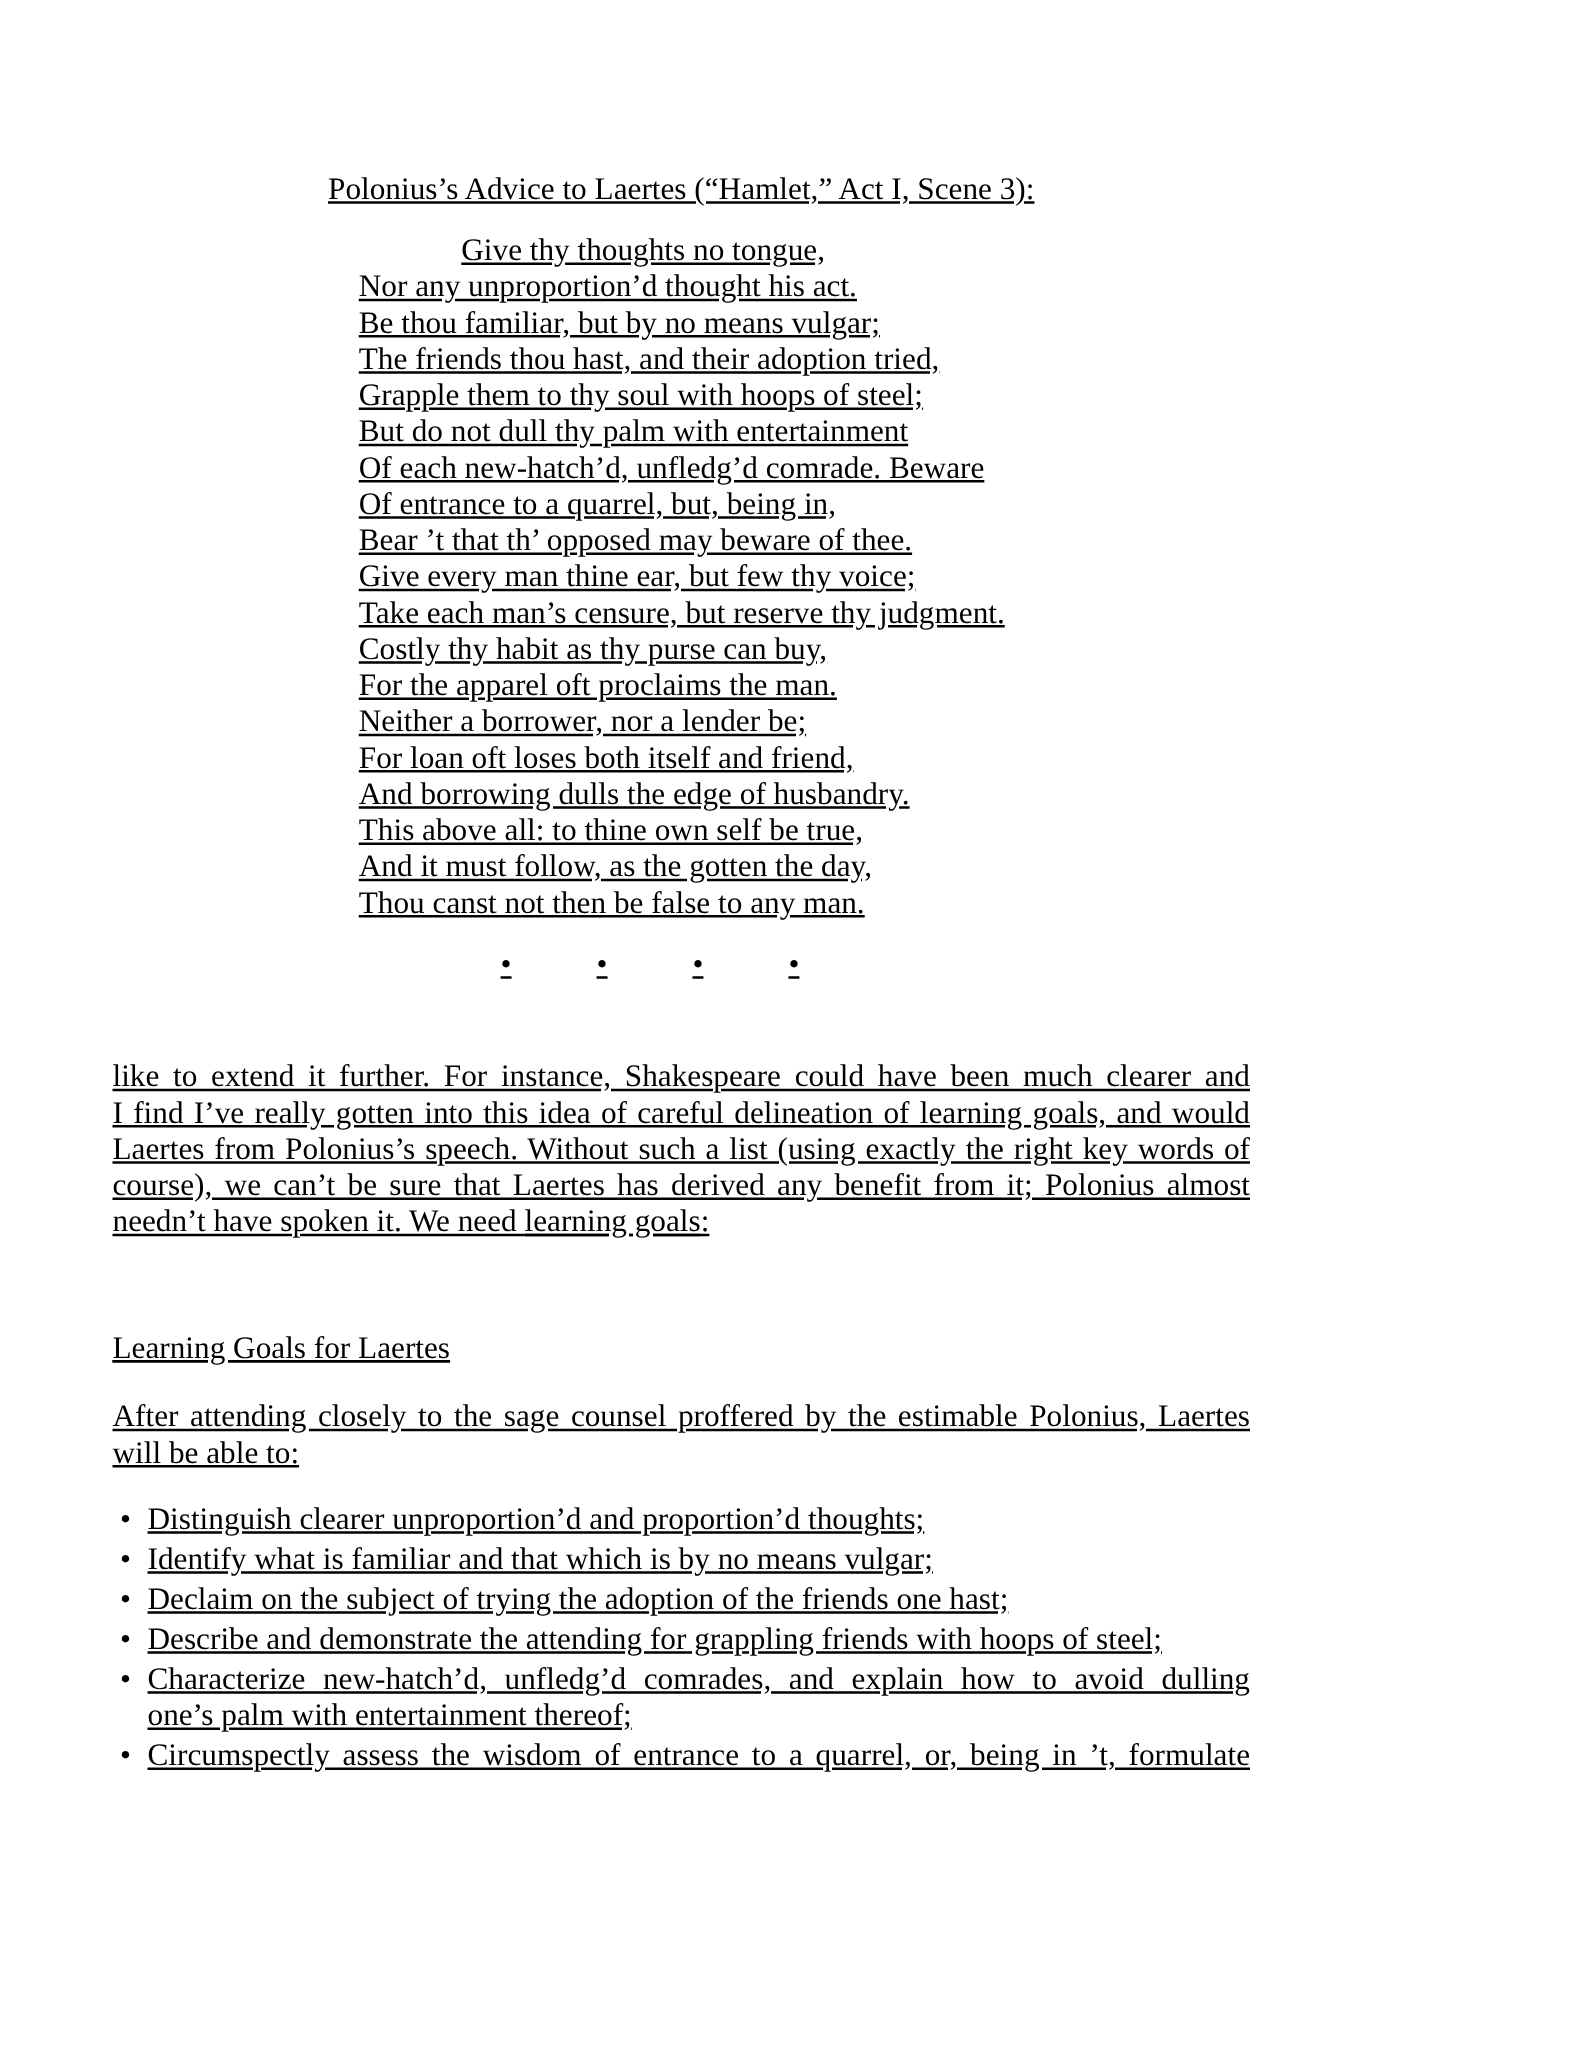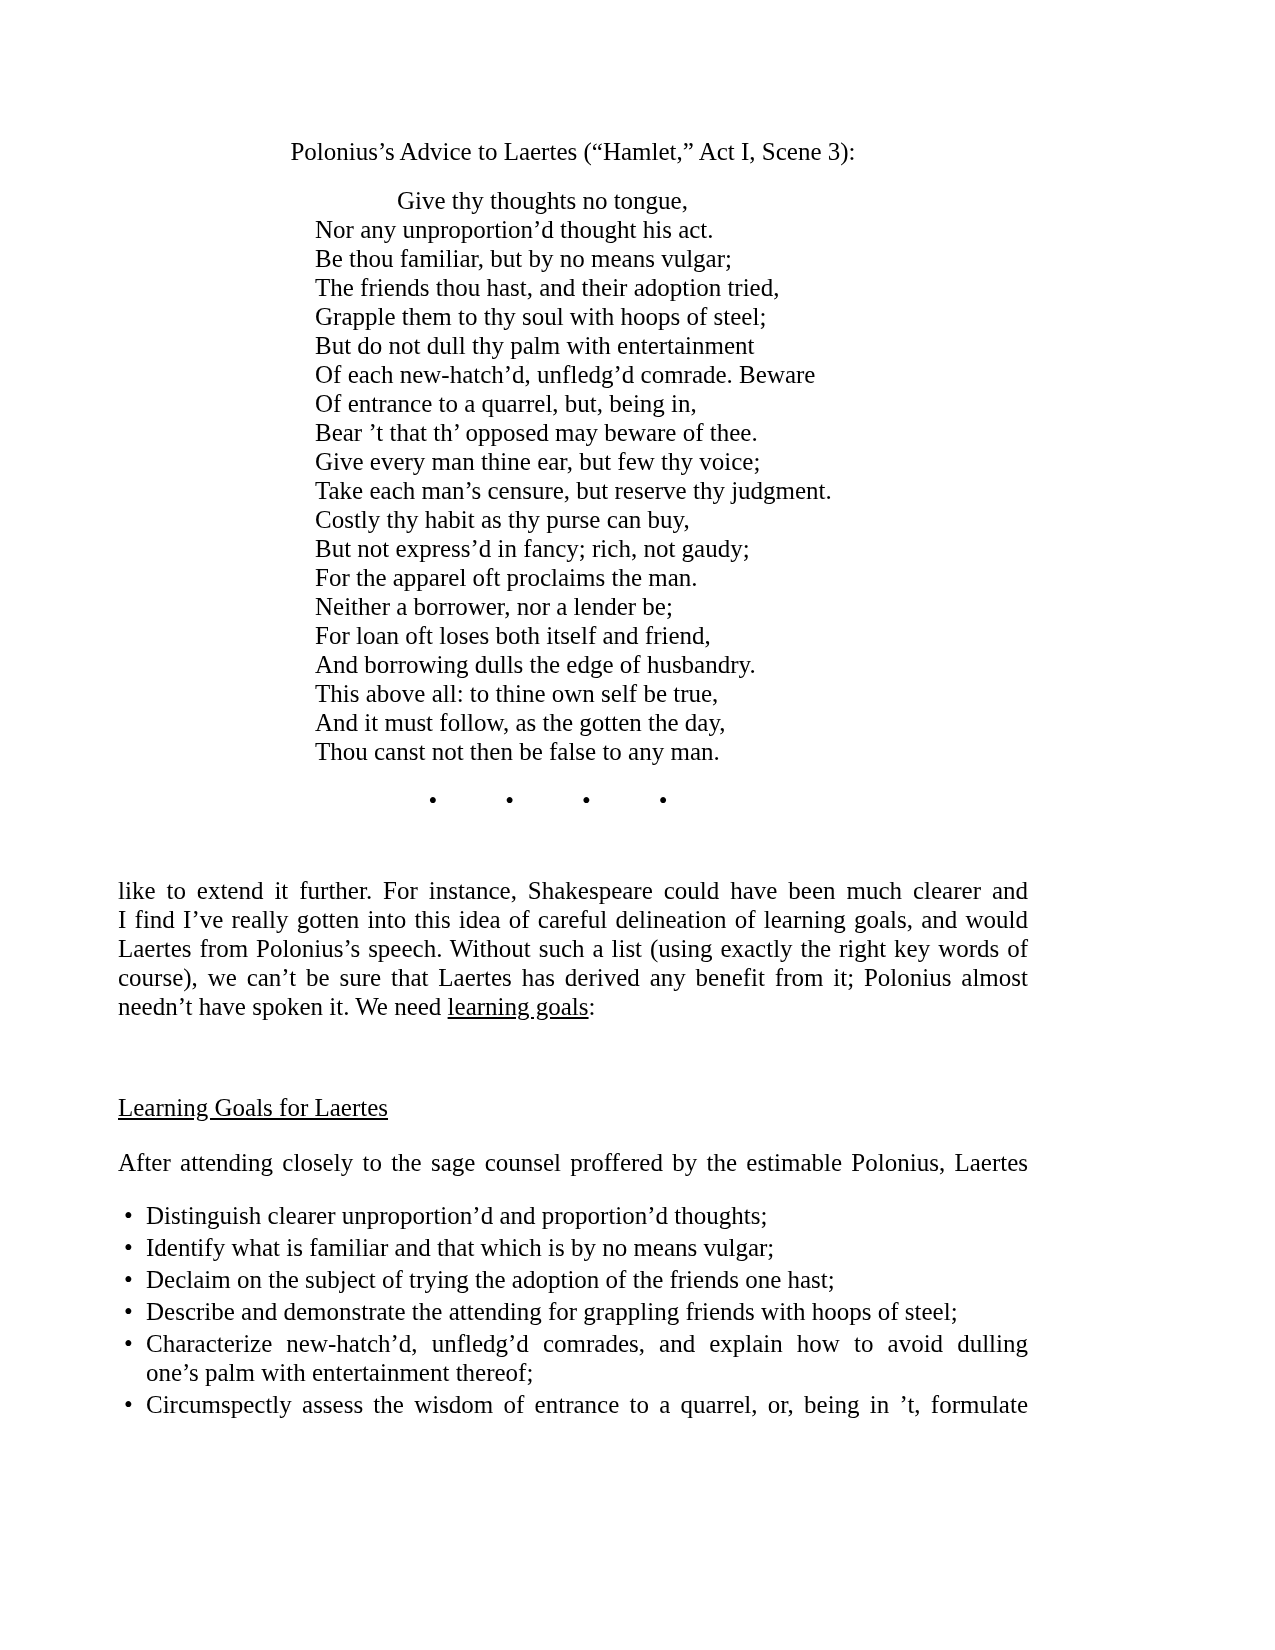--- a/index.html
+++ b/index.html
@@ -5,23 +5,24 @@
   html, body { margin: 0; padding: 0; }
   body {
     width: 1275px; height: 1650px;
     background: #ffffff;
     color: #000000;
     font-family: "Liberation Serif", serif;
     overflow: hidden;
   }
   .content {
     width: 910px;
-    margin-left: 118px;
+    margin-left: 90px;
     font-size: 25px;
     line-height: 29px;
+    text-decoration: underline;
   }
   .title { padding-top: 137px; text-align: center; }
   .poem { margin-top: 20px; margin-left: 197px; }
   .poem-line.first-line { padding-left: 82px; }
   .separator {
     margin-top: 20px;
     display: flex; justify-content: center; gap: 68px;
     transform: translateX(-25px);
   }
   .commentary { margin-top: 61px; }
@@ -45,21 +46,20 @@
       <div class="poem-line">Be thou familiar, but by no means vulgar;</div>
       <div class="poem-line">The friends thou hast, and their adoption tried,</div>
       <div class="poem-line">Grapple them to thy soul with hoops of steel;</div>
       <div class="poem-line">But do not dull thy palm with entertainment</div>
       <div class="poem-line">Of each new-hatch’d, unfledg’d comrade. Beware</div>
       <div class="poem-line">Of entrance to a quarrel, but, being in,</div>
       <div class="poem-line">Bear ’t that th’ opposed may beware of thee.</div>
       <div class="poem-line">Give every man thine ear, but few thy voice;</div>
       <div class="poem-line">Take each man’s censure, but reserve thy judgment.</div>
       <div class="poem-line">Costly thy habit as thy purse can buy,</div>
-      <div class="poem-line">But not express’d in fancy; rich, not gaudy;</div>
       <div class="poem-line">For the apparel oft proclaims the man.</div>
       <div class="poem-line">Neither a borrower, nor a lender be;</div>
       <div class="poem-line">For loan oft loses both itself and friend,</div>
       <div class="poem-line">And borrowing dulls the edge of husbandry.</div>
       <div class="poem-line">This above all: to thine own self be true,</div>
       <div class="poem-line">And it must follow, as the gotten the day,</div>
       <div class="poem-line">Thou canst not then be false to any man.</div>
     </div>
   <div class="separator">
       <span class="sep-dot">•</span>
@@ -70,20 +70,21 @@
   <div class="commentary">
       <div class="jline">like to extend it further. For instance, Shakespeare could have been much clearer and</div>
       <div class="jline">I find I’ve really gotten into this idea of careful delineation of learning goals, and would</div>
       <div class="jline">Laertes from Polonius’s speech. Without such a list (using exactly the right key words of</div>
       <div class="jline">course), we can’t be sure that Laertes has derived any benefit from it; Polonius almost</div>
       <div class="lastline"><span>needn’t have spoken it. We need </span><span class="u">learning goals</span><span>:</span></div>
     </div>
   <div class="heading">Learning Goals for Laertes</div>
   <div class="intro">
       <div class="jline">After attending closely to the sage counsel proffered by the estimable Polonius, Laertes</div>
+      <div class="lastline">will be able to:</div>
     </div>
   <div class="goals">
       <div class="goal">
         <span class="goal-bullet">•</span>
         <div class="lastline">Distinguish clearer unproportion’d and proportion’d thoughts;</div>
       </div>
       <div class="goal">
         <span class="goal-bullet">•</span>
         <div class="lastline">Identify what is familiar and that which is by no means vulgar;</div>
       </div>

